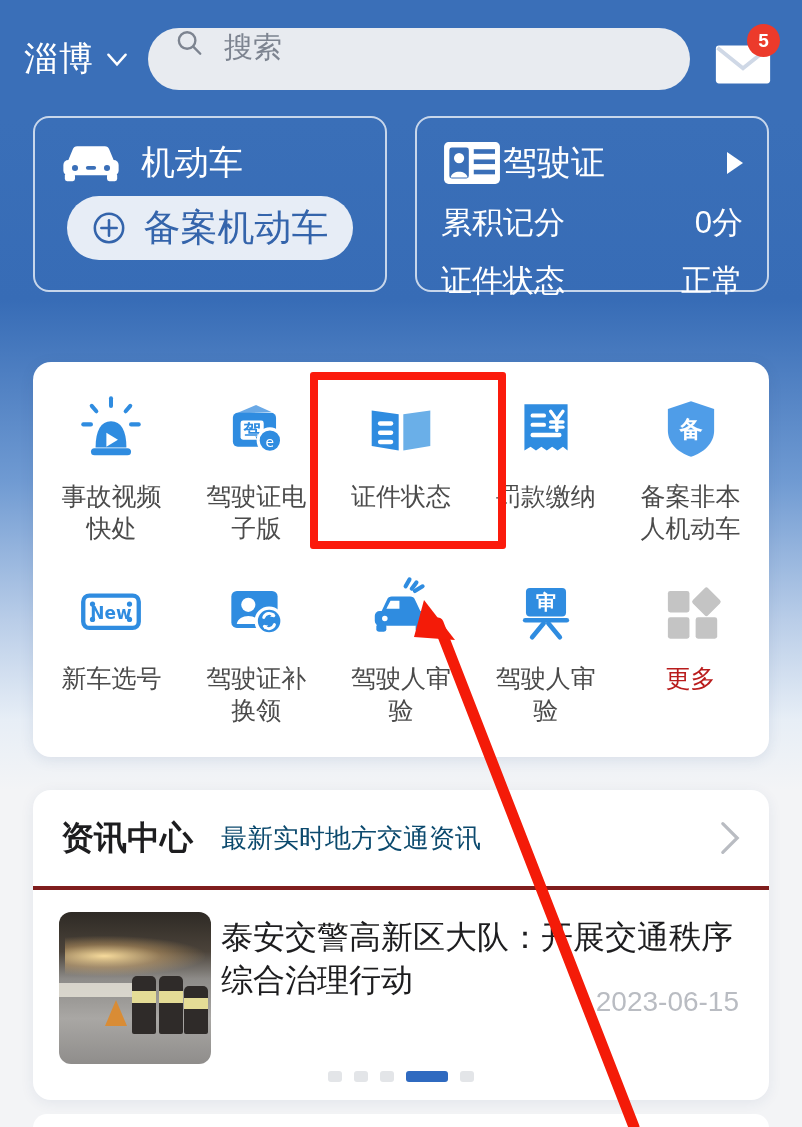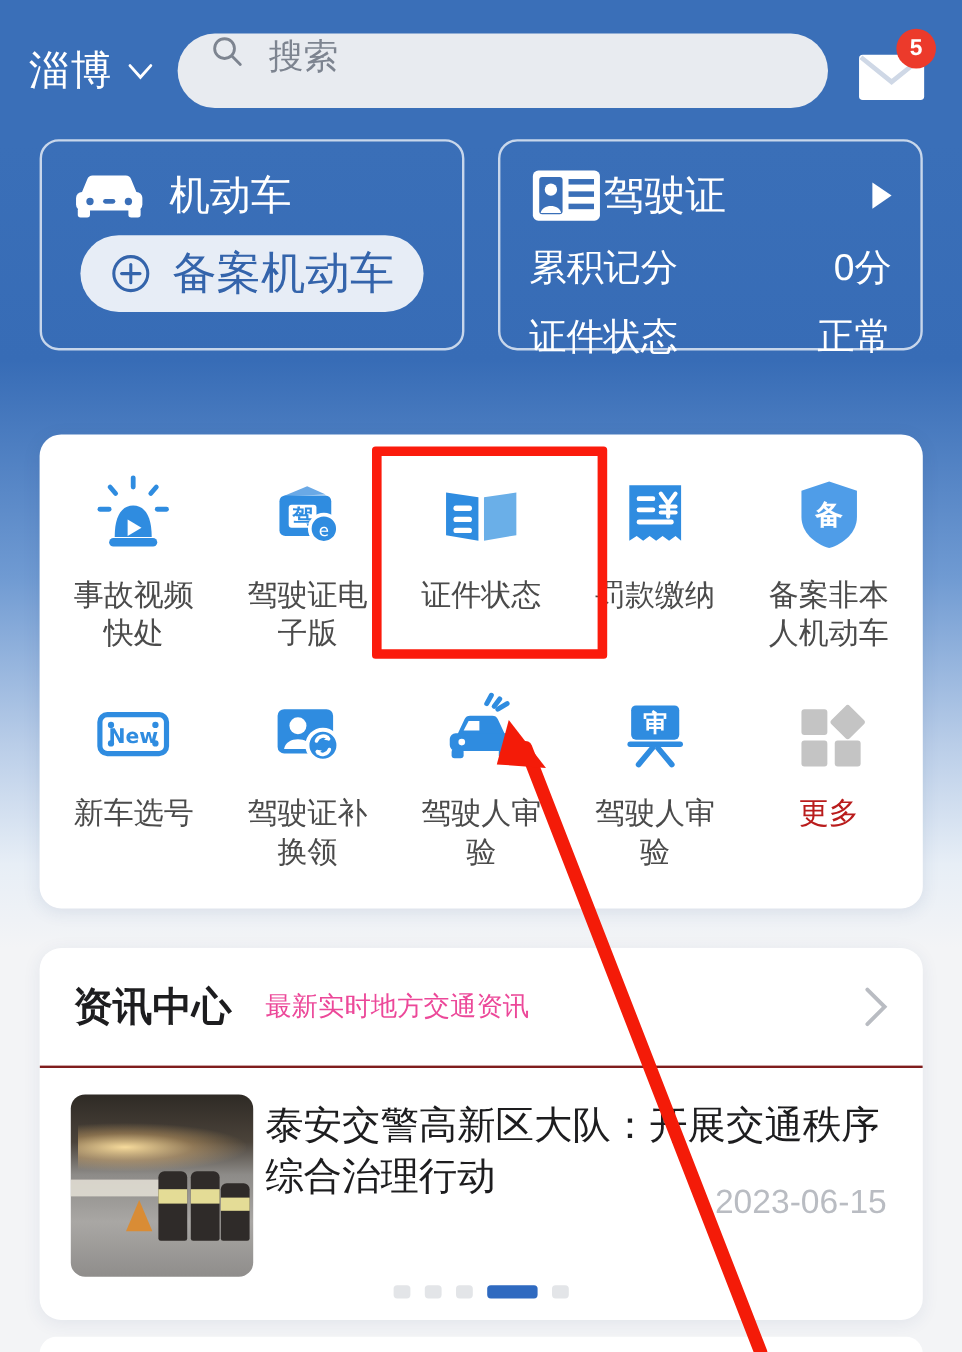--- a/index.html
+++ b/index.html
@@ -105,24 +105,24 @@
 
   
   .news-card {
     position:absolute; left:33px; top:790px; width:736px; height:310px;
     background:#fff; border-radius:18px;
     box-shadow:0 3px 14px rgba(40,70,120,.08);
     overflow:hidden;
   }
   .news-head {
     height:100px; display:flex; align-items:center;
-    padding:0 28px; border-bottom:2px solid #7f1d1d; gap:28px;
+    padding:0 28px; border-bottom:4px solid #7f1d1d; gap:28px;
   }
   .news-title { color:#1d1d1f; font-size:33px; font-weight:bold; white-space:nowrap; }
-  .news-sub { color:#ec4899; font-size:22px; flex:1; }
+  .news-sub { color:#0c4a6e; font-size:26px; flex:1; }
   .news-chevron { width:22px; height:36px; display:block; }
   .news-body { display:flex; padding:22px 26px 0 26px; gap:10px; position:relative; }
   .thumb {
     width:152px; height:152px; border-radius:12px; flex:none;
     position:relative; overflow:hidden;
     background:linear-gradient(180deg,#2e2a25 0%,#4b433a 26%,#8d8b88 44%,#a9a7a4 70%,#8f8d8b 100%);
   }
   .thumb .glow {
     position:absolute; left:4%; top:16%; width:92%; height:26%;
     background:radial-gradient(ellipse at 28% 50%, rgba(255,226,160,.95) 0%, rgba(255,200,120,.35) 40%, rgba(0,0,0,0) 72%);

